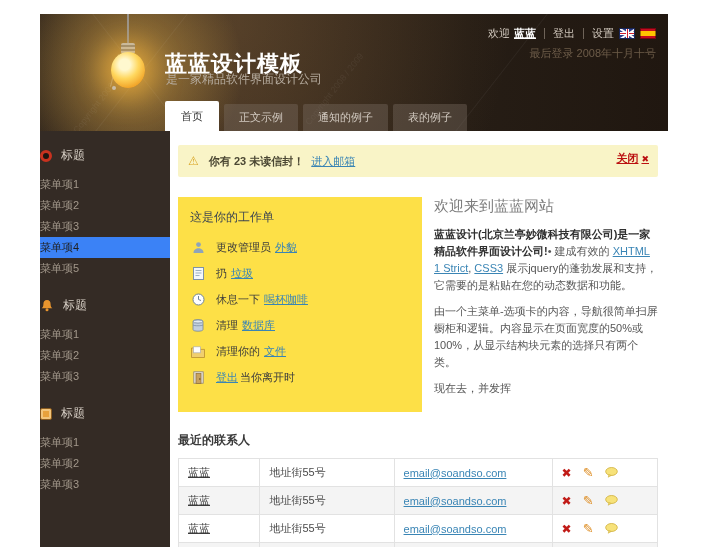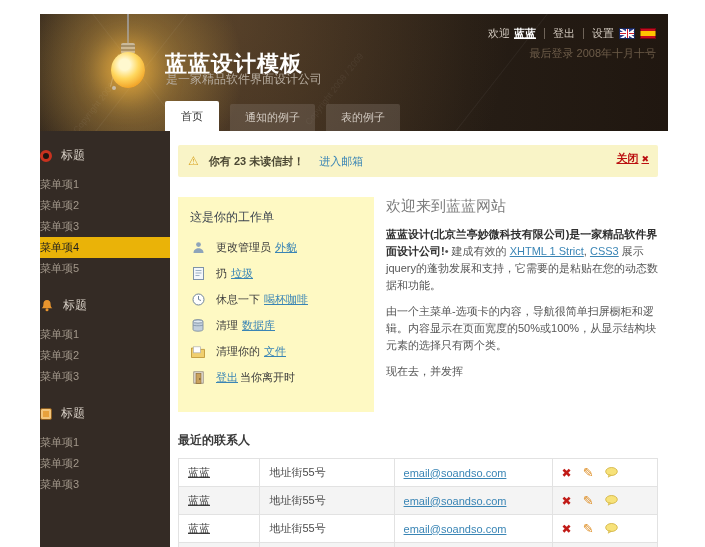--- a/index.html
+++ b/index.html
@@ -49,52 +49,52 @@
   .flag-uk .d1 { left:-3px; top:4px; width:22px; height:2px; background:#fff; transform:rotate(33deg); }
   .flag-uk .d2 { left:-3px; top:4px; width:22px; height:2px; background:#fff; transform:rotate(-33deg); }
   .flag-uk .ch { left:0; top:3px; width:16px; height:3px; background:#cf2030; border-top:1px solid #fff; border-bottom:1px solid #fff; }
   .flag-uk .cv { left:6px; top:0; width:3px; height:11px; background:#cf2030; border-left:1px solid #fff; border-right:1px solid #fff; }
   .flag-es { background:linear-gradient(180deg,#c60b1e 0 27%,#ffc400 27% 73%,#c60b1e 73%); }
   .last-login { position:absolute; right:12px; top:32px; color:#6d5c49; font-size:11px; }
 
   
   .tabs { position:absolute; left:125px; bottom:0; display:flex; align-items:flex-end; }
   .tab { font-size:11px; color:#d2cac1; background:rgba(125,113,102,.38); padding:6px 15px 6px;
-    margin-right:11px; cursor:pointer; border-radius:2px 2px 0 0; }
+    margin-right:5px; cursor:pointer; border-radius:2px 2px 0 0; }
   .tab.active { background:#ffffff; color:#333; padding:8px 16px 7px; font-weight:normal; }
 
   
   .bd { display:flex; min-height:401px; border-bottom:1px solid #d9d9d9; }
   .sidebar { width:130px; background:#342b25; flex-shrink:0; padding-top:16px; }
   .snav-title { display:flex; align-items:center; margin-bottom:10px; }
   .snav-title .lbl { color:#d7cfc5; font-size:12px; margin-left:9px; }
   .icon-target { width:12px; height:12px; border-radius:50%; background:#1d1510;
     border:3px solid #c8321f; }
   .icon-box { width:12px; height:12px; border-radius:2px; background:#e8a23c;
     border:1px solid #8a5c20; box-shadow:inset 0 0 0 2px rgba(255,240,200,.45); }
   .snav-items { list-style:none; margin-bottom:18px; }
   .snav-items li { text-align:left; padding:3px 15px 3px 0; font-size:11px; color:#a3988b;
     cursor:pointer; }
-  .snav-items li.active { background:#eab308; color:#1f1f1f; }
+  .snav-items li.active { background:#3b82f6; color:#1f1f1f; }
 
   .content { flex:1; background:#ffffff; padding:14px 10px 16px 8px; }
 
   
   .alert { position:relative; background:#f9f4c7; border-radius:2px; padding:9px 10px 8px;
     font-size:11px; color:#4b4733; margin-bottom:20px; }
   .alert .warn { color:#d9a321; font-size:12px; margin-right:7px; }
   .alert b { font-weight:bold; }
-  .alert a.mail { color:#3a85b5; cursor:pointer; margin-left:12px; }
+  .alert a.mail { color:#3a85b5; text-decoration:underline; cursor:pointer; margin-left:4px; }
   .alert .close { position:absolute; right:9px; top:6px; color:#bb1111; font-weight:bold;
     cursor:pointer; text-decoration:underline; }
   .alert .close .x { color:#bb1111; font-size:9px; text-decoration:none; margin-left:3px; }
 
   
   .cols { display:flex; align-items:flex-start; }
-  .workbox { width:196px; flex-shrink:0; background:#fef9c3; padding:12px 10px 16px 12px; }
+  .workbox { width:244px; flex-shrink:0; background:#fde047; padding:12px 10px 16px 12px; }
   .workbox h3 { font-size:12px; color:#3e4650; font-weight:normal; margin-bottom:14px; }
   .wl { list-style:none; }
   .wl li { display:flex; align-items:center; margin-bottom:11px; font-size:11px; color:#3c3c3c; }
   .wl li .ic { width:16px; height:14px; margin-right:10px; flex-shrink:0; display:inline-flex;
     align-items:center; justify-content:center; }
   .wl a { color:#3a85b5; text-decoration:underline; cursor:pointer; margin-left:4px; }
   .wl a.first { margin-left:0; margin-right:2px; }
 
   .welcome { flex:1; padding-left:12px; }
   .welcome h2 { font-size:15px; color:#7d7d7d; font-weight:normal; margin-bottom:10px; }
@@ -148,20 +148,21 @@
           <i class="d2"></i>
           <i class="ch"></i>
           <i class="cv"></i>
       </span>
       <span class="flag flag-es"></span>
     </div>
     <div class="last-login">最后登录 2008年十月十号</div>
 
     <div class="tabs">
       <div class="tab active">首页</div>
+      <div class="tab">正文示例</div>
       <div class="tab">通知的例子</div>
       <div class="tab">表的例子</div>
     </div>
   </div>
 
   <div class="bd">
 
     <div class="sidebar">
 
       <div class="snav-title">

